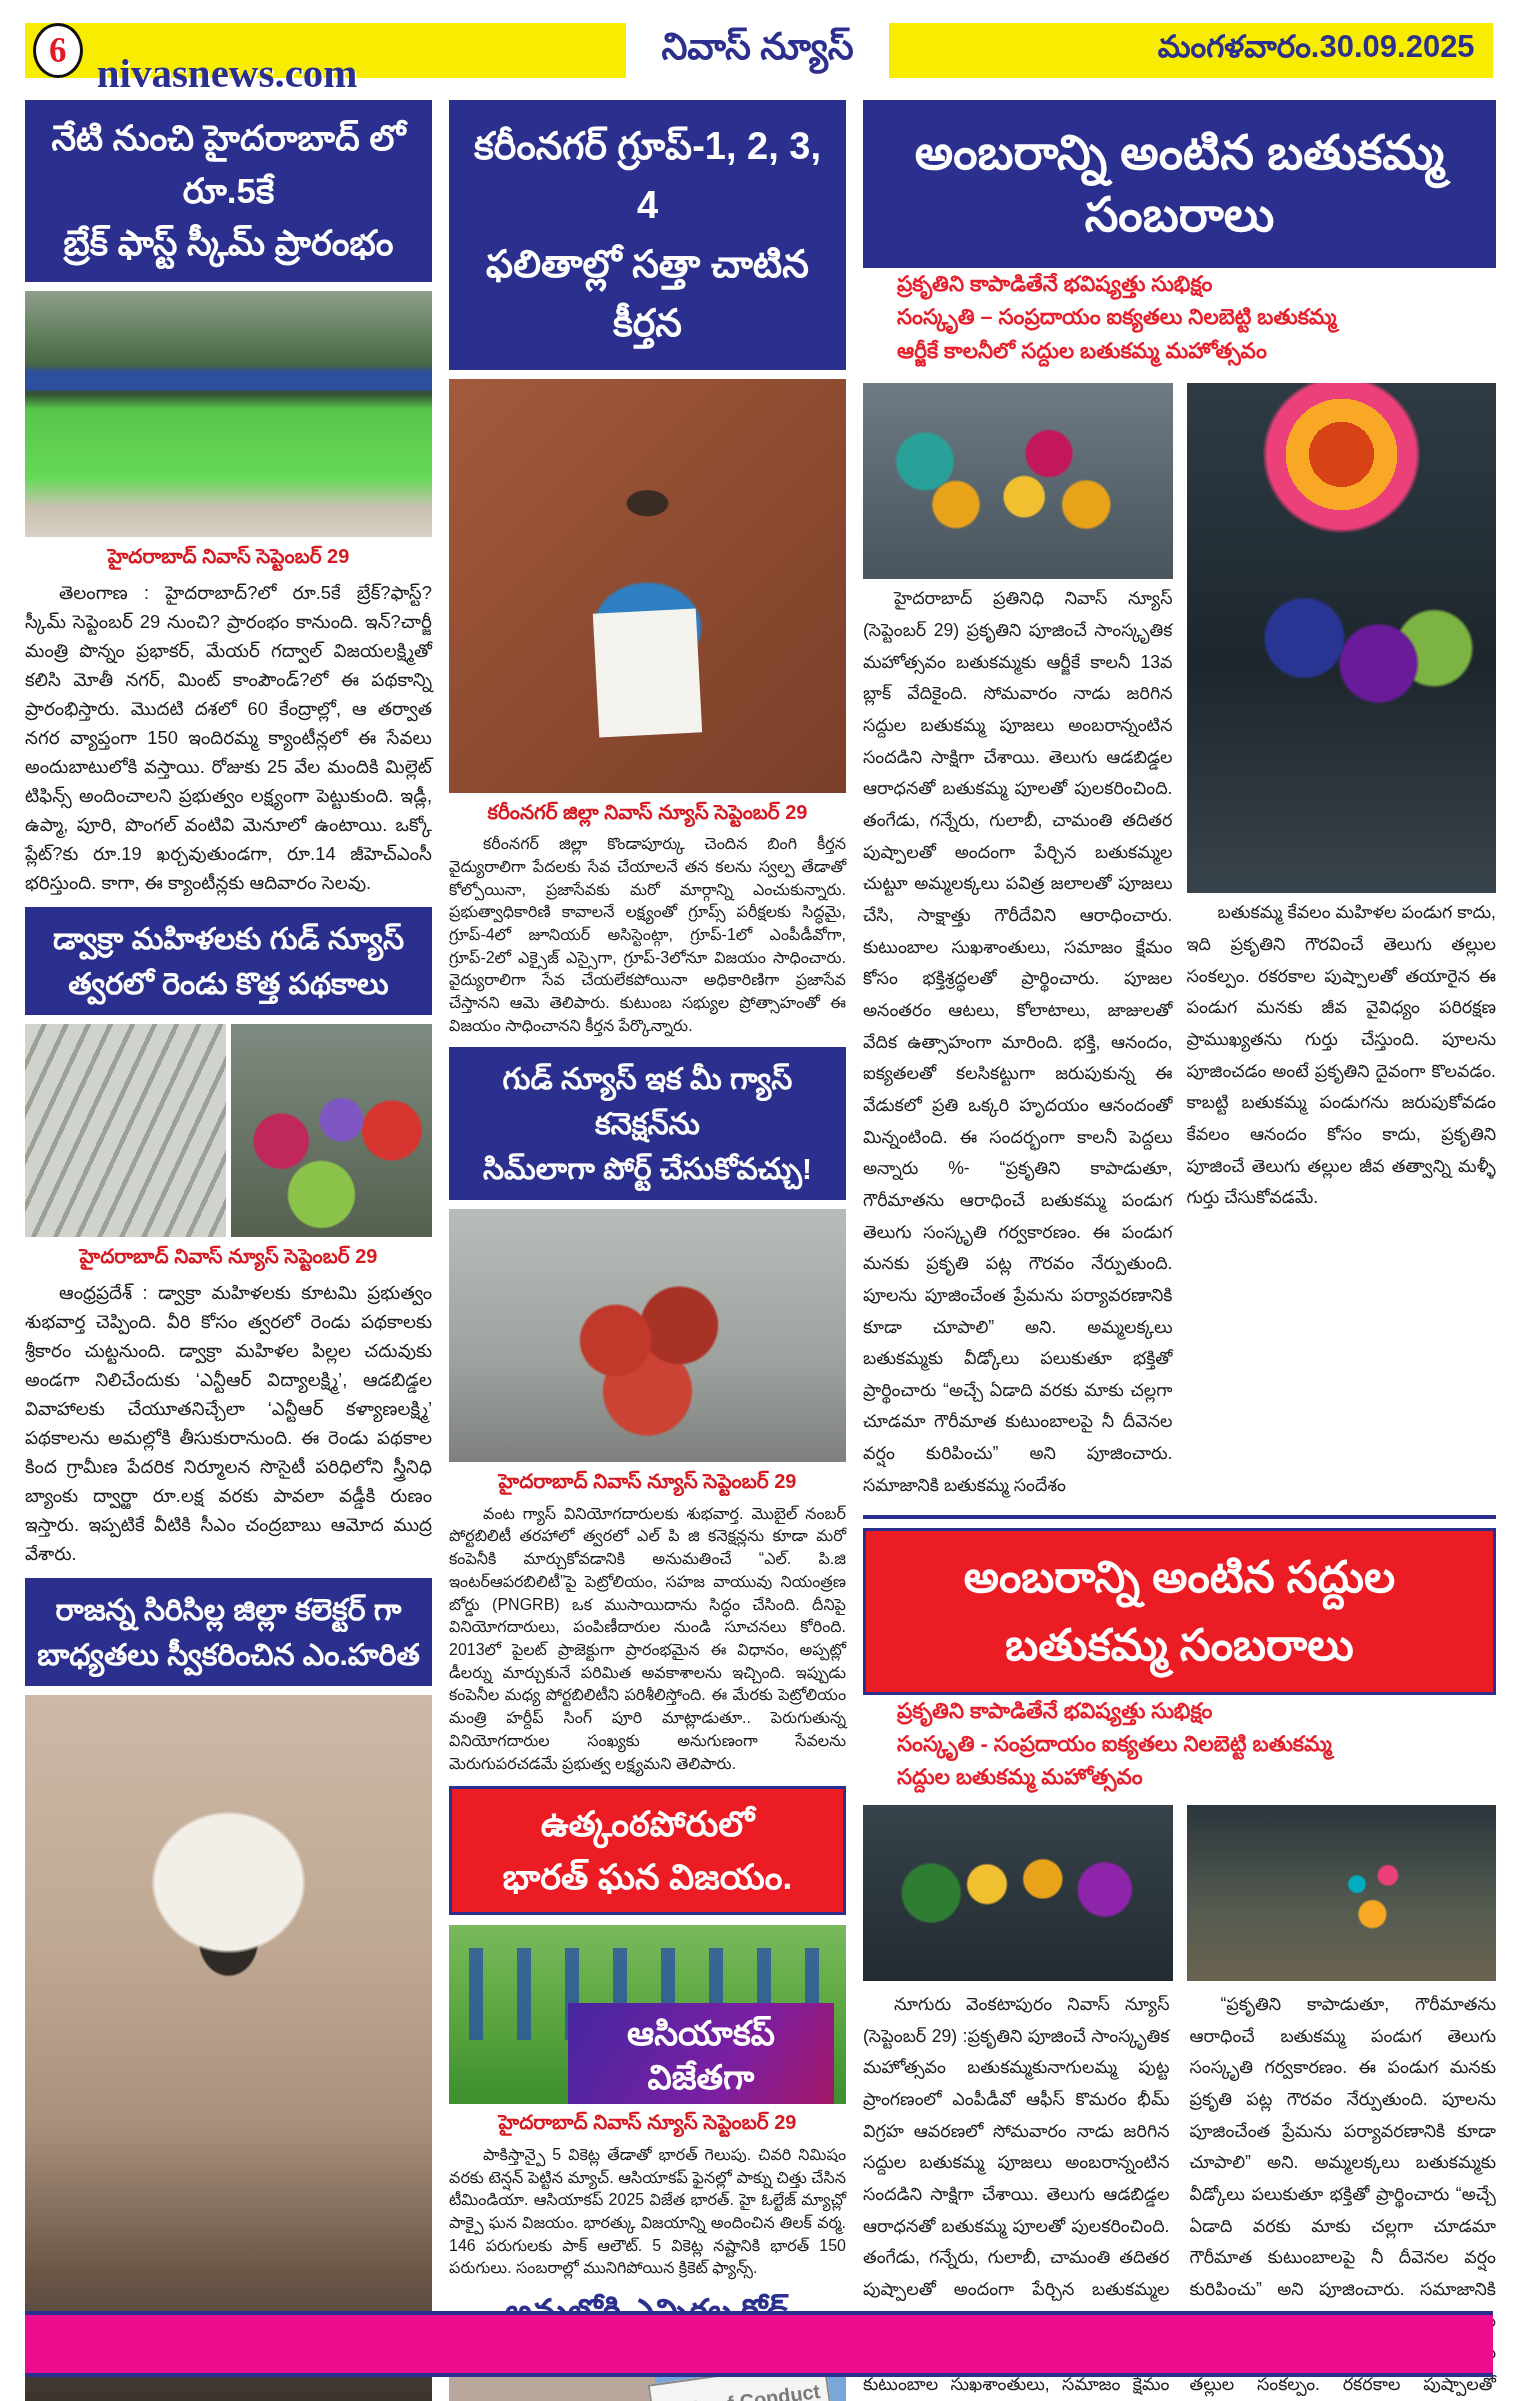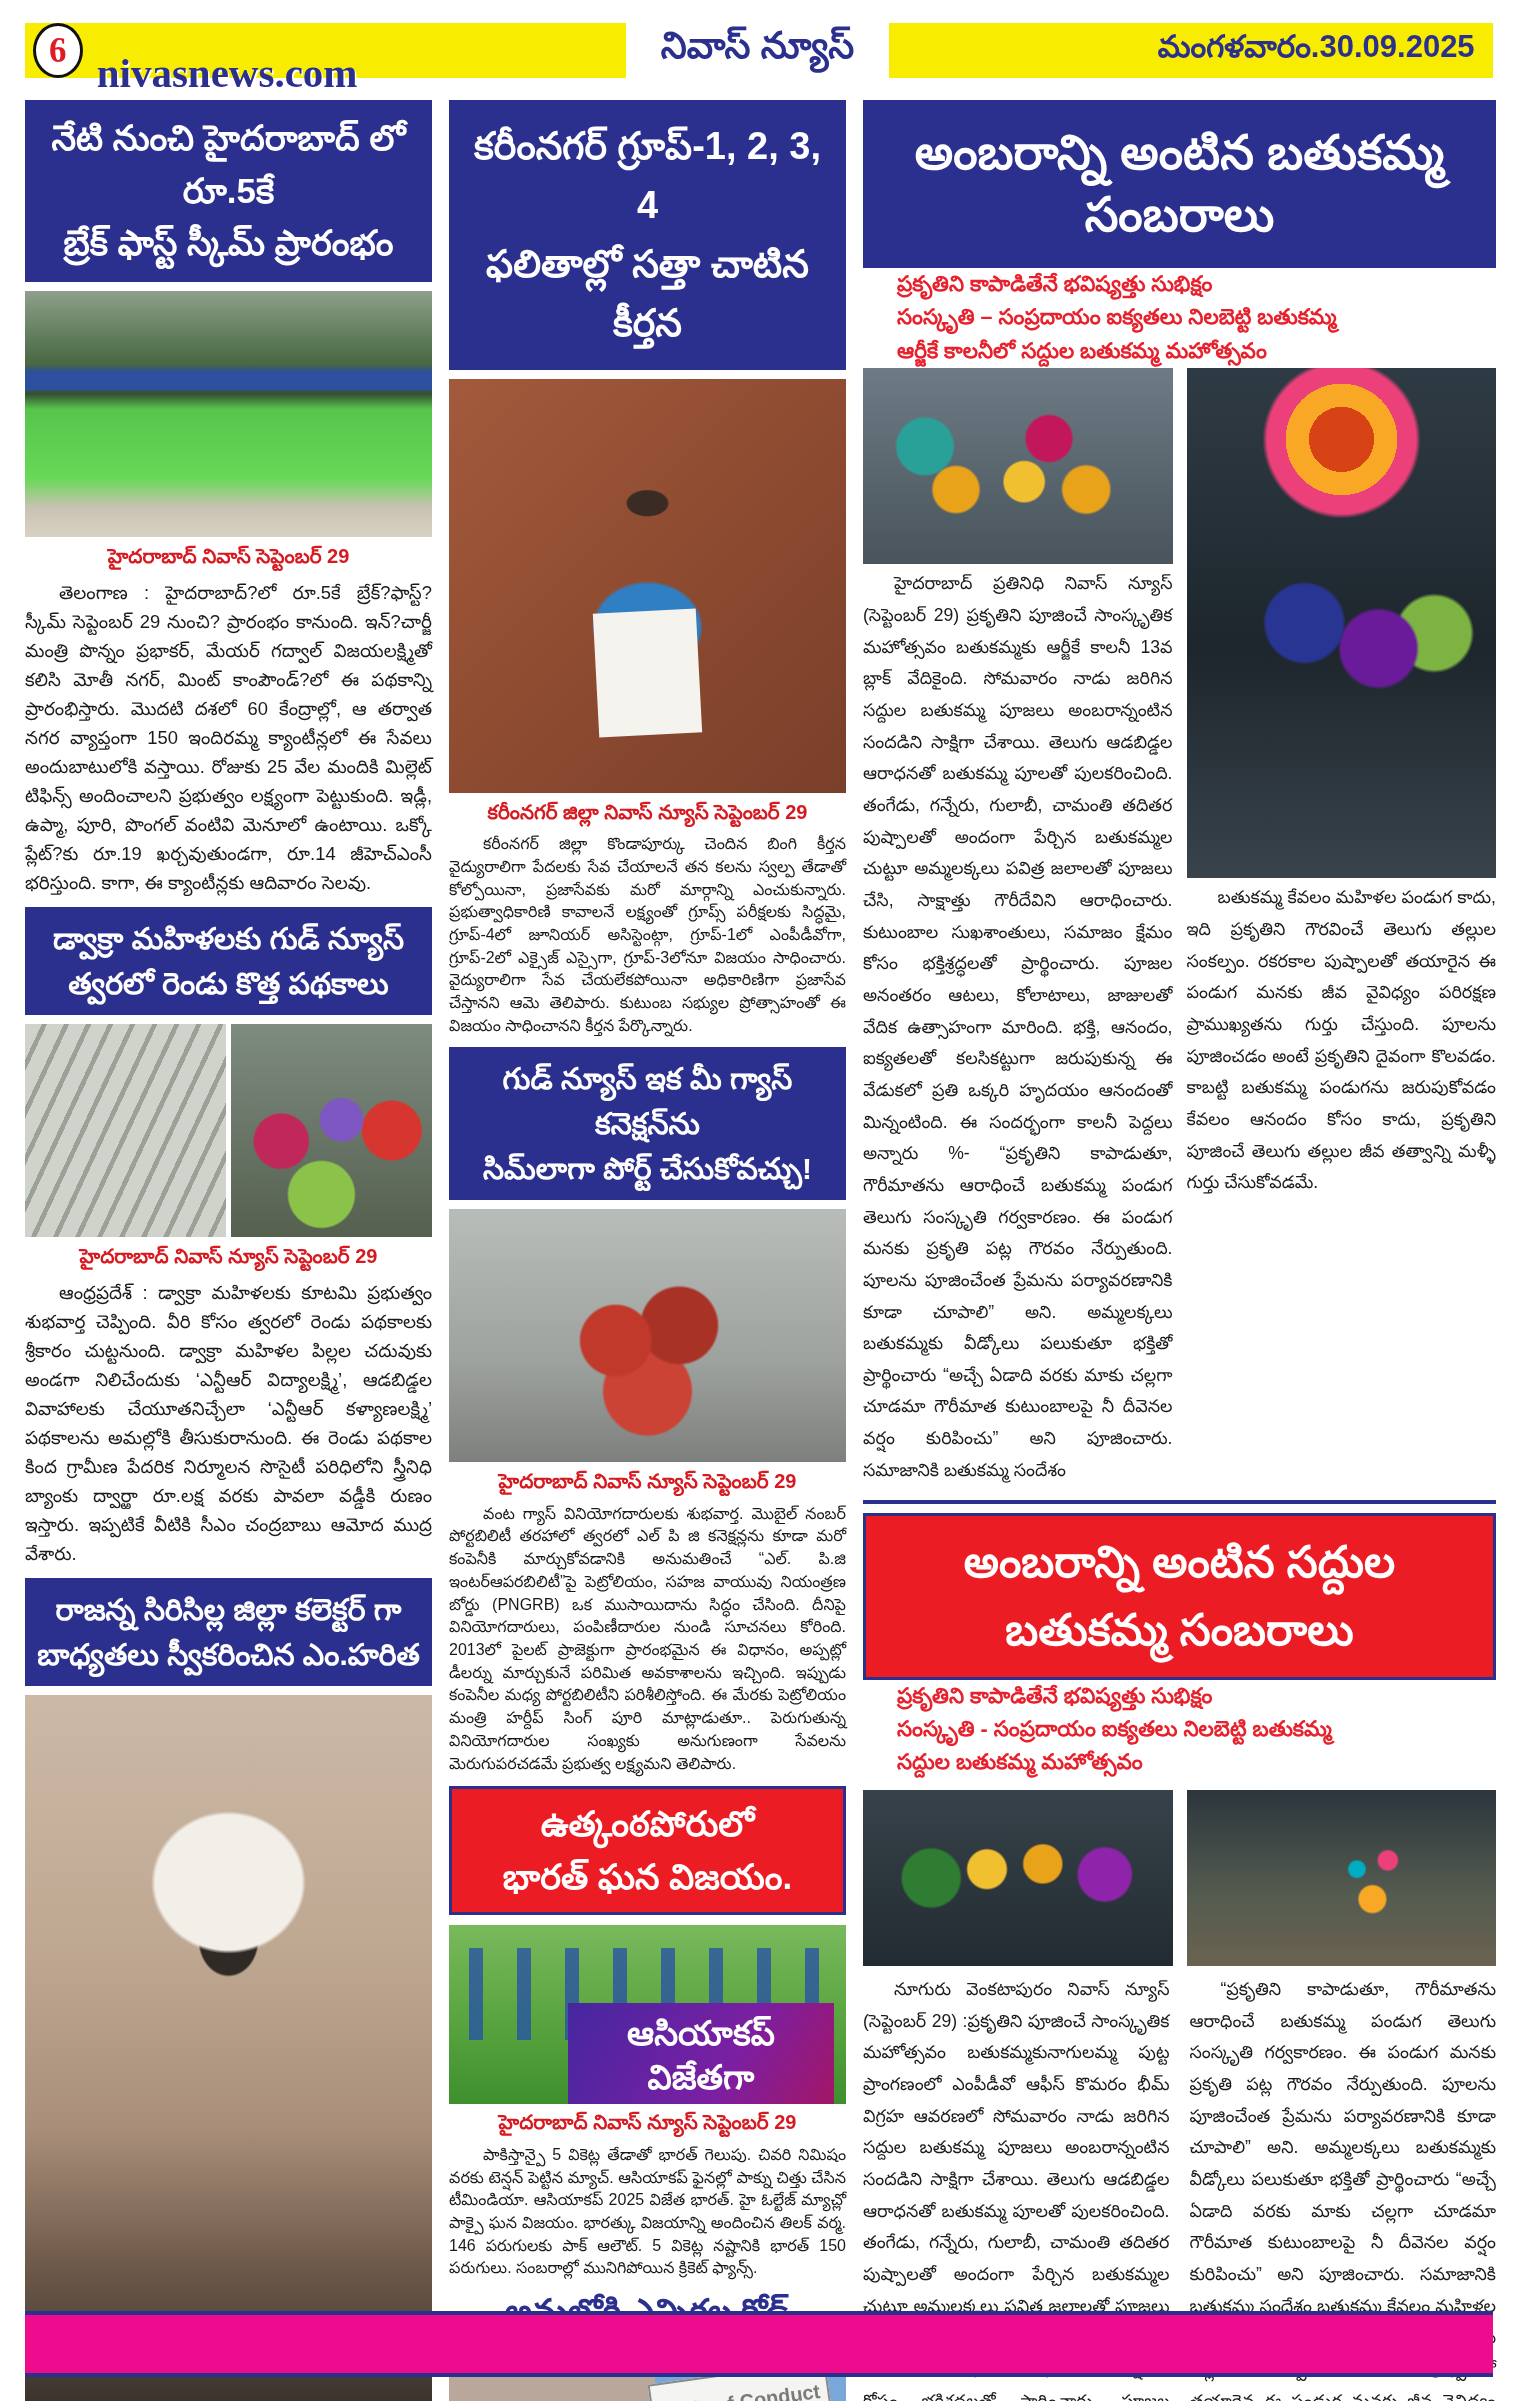--- a/index.html
+++ b/index.html
@@ -7,21 +7,21 @@
         font-family:"Liberation Sans","DejaVu Sans",sans-serif;color:#1a1a1a;}
   
   .masthead{position:absolute;left:25px;top:23px;width:1468px;height:55px;background:#f8ec00;
             display:flex;align-items:center;padding:0;box-sizing:border-box;}
   .page-circle{width:44px;height:49px;background:#fff;border:3.1px solid #111;border-radius:50%;
                display:flex;align-items:center;justify-content:center;margin-left:7.7px;flex:0 0 auto;}
   .page-circle span{color:#e01b24;font-size:35px;font-weight:bold;font-family:"Liberation Serif",serif;}
   .site-name{color:#2b2f8e;font-family:"Liberation Serif",serif;font-weight:bold;font-size:41px;
              margin-left:14px;text-shadow:1.5px 1.5px 0 #ffffff;white-space:nowrap;margin-top:44px;}
   .masthead-center{background:#ffffff;height:55px;display:flex;align-items:center;justify-content:center;
-                   padding:0 35px;margin-left:auto;}
+                   padding:0 35px;margin-left:auto;font-family:Liberation Serif, serif;}
   .masthead-center span{color:#2b2f8e;font-size:37px;font-weight:bold;}
   .masthead-date{margin-left:auto;margin-right:18.4px;color:#2b2f8e;font-size:31px;font-weight:bold;white-space:nowrap;}
   
   .col{position:absolute;top:94px;}
   #col1{left:25px;width:407px;}
   #col2{left:449px;width:397px;}
   #col3{left:863px;width:633px;}
   
   .headbox{background:#2b2f8e;color:#fff;font-weight:bold;text-align:center;box-sizing:border-box;}
   .hb1{font-size:35px;line-height:1.5;padding:12.3px 3.1px;margin-top:6.1px;}
@@ -195,21 +195,21 @@
 
   <div class="col" id="col3">
 
     <div class="headbox hb-c3">
       <div>అంబరాన్ని అంటిన బతుకమ్మ సంబరాలు</div>
     </div>
     <div class="subhead">ప్రకృతిని కాపాడితేనే భవిష్యత్తు సుభిక్షం</div>
     <div class="subhead">సంస్కృతి – సంప్రదాయం  ఐక్యతలు నిలబెట్టి బతుకమ్మ</div>
     <div class="subhead">ఆర్జీకే కాలనీలో సద్దుల బతుకమ్మ మహోత్సవం</div>
 
-    <div class="flex-row" style="margin-top:0;">
+    <div class="flex-row" style="margin-top:15px;">
       <div class="subcol">
         <div class="ph ph-bk-left"></div>
         <div class="body-text body-c3">హైదరాబాద్ ప్రతినిధి నివాస్ న్యూస్  (సెప్టెంబర్ 29) ప్రకృతిని పూజించే సాంస్కృతిక మహోత్సవం బతుకమ్మకు ఆర్జీకే కాలనీ 13వ బ్లాక్ వేదికైంది. సోమవారం నాడు జరిగిన సద్దుల బతుకమ్మ పూజలు అంబరాన్నంటిన సందడిని సాక్షిగా చేశాయి. తెలుగు ఆడబిడ్డల ఆరాధనతో బతుకమ్మ పూలతో పులకరించింది. తంగేడు, గన్నేరు, గులాబీ, చామంతి తదితర పుష్పాలతో అందంగా పేర్చిన బతుకమ్మల చుట్టూ అమ్మలక్కలు పవిత్ర జలాలతో పూజలు చేసి, సాక్షాత్తు గౌరీదేవిని ఆరాధించారు. కుటుంబాల సుఖశాంతులు, సమాజం క్షేమం కోసం భక్తిశ్రద్ధలతో ప్రార్థించారు. పూజల అనంతరం ఆటలు, కోలాటాలు, జాజులతో వేదిక ఉత్సాహంగా మారింది. భక్తి, ఆనందం, ఐక్యతలతో కలసికట్టుగా జరుపుకున్న ఈ వేడుకలో ప్రతి ఒక్కరి హృదయం ఆనందంతో మిన్నంటింది. ఈ సందర్భంగా కాలనీ పెద్దలు అన్నారు %- “ప్రకృతిని కాపాడుతూ, గౌరీమాతను ఆరాధించే బతుకమ్మ పండుగ తెలుగు సంస్కృతి గర్వకారణం. ఈ పండుగ మనకు ప్రకృతి పట్ల గౌరవం నేర్పుతుంది. పూలను పూజించేంత ప్రేమను పర్యావరణానికి కూడా చూపాలి” అని. అమ్మలక్కలు బతుకమ్మకు వీడ్కోలు పలుకుతూ భక్తితో ప్రార్థించారు “అచ్చే ఏడాది వరకు మాకు చల్లగా చూడమా గౌరీమాత కుటుంబాలపై నీ దీవెనల వర్షం కురిపించు” అని పూజించారు. సమాజానికి బతుకమ్మ సందేశం</div>
       </div>
       <div class="subcol">
         <div class="ph ph-bk-night"></div>
         <div class="body-text body-c3">బతుకమ్మ కేవలం మహిళల పండుగ కాదు, ఇది ప్రకృతిని గౌరవించే తెలుగు తల్లుల సంకల్పం. రకరకాల పుష్పాలతో తయారైన ఈ పండుగ మనకు జీవ వైవిధ్యం పరిరక్షణ ప్రాముఖ్యతను గుర్తు చేస్తుంది. పూలను పూజించడం అంటే ప్రకృతిని దైవంగా కొలవడం. కాబట్టి బతుకమ్మ పండుగను జరుపుకోవడం కేవలం ఆనందం కోసం కాదు, ప్రకృతిని పూజించే తెలుగు తల్లుల జీవ తత్వాన్ని మళ్ళీ గుర్తు చేసుకోవడమే.</div>
       </div>
     </div>
 

